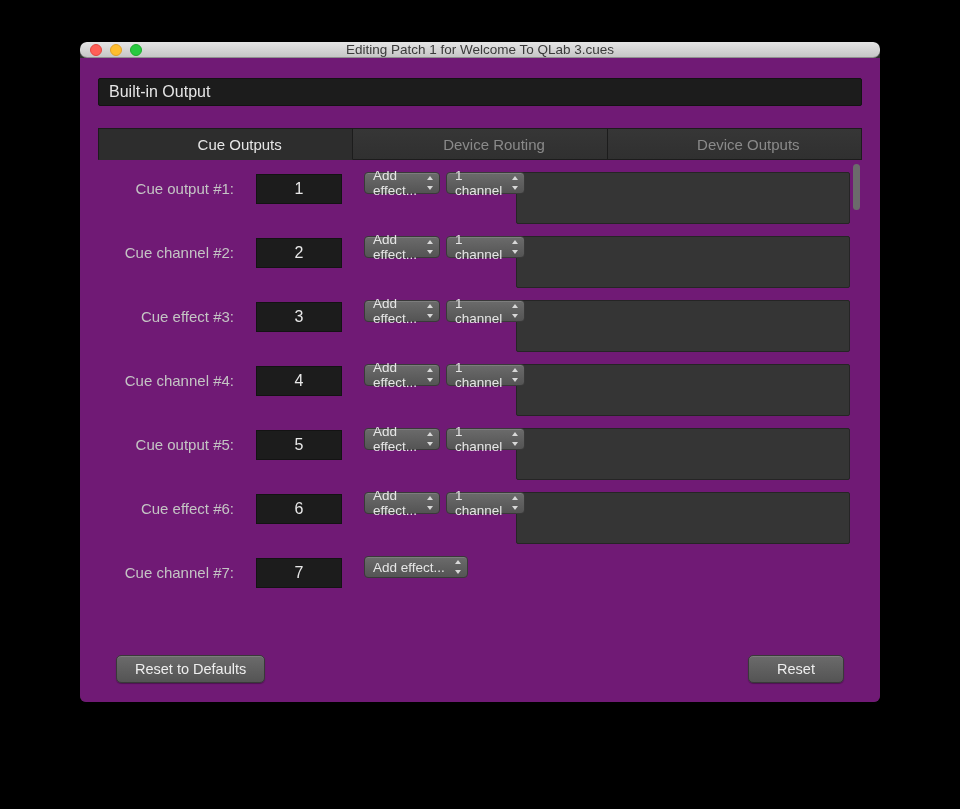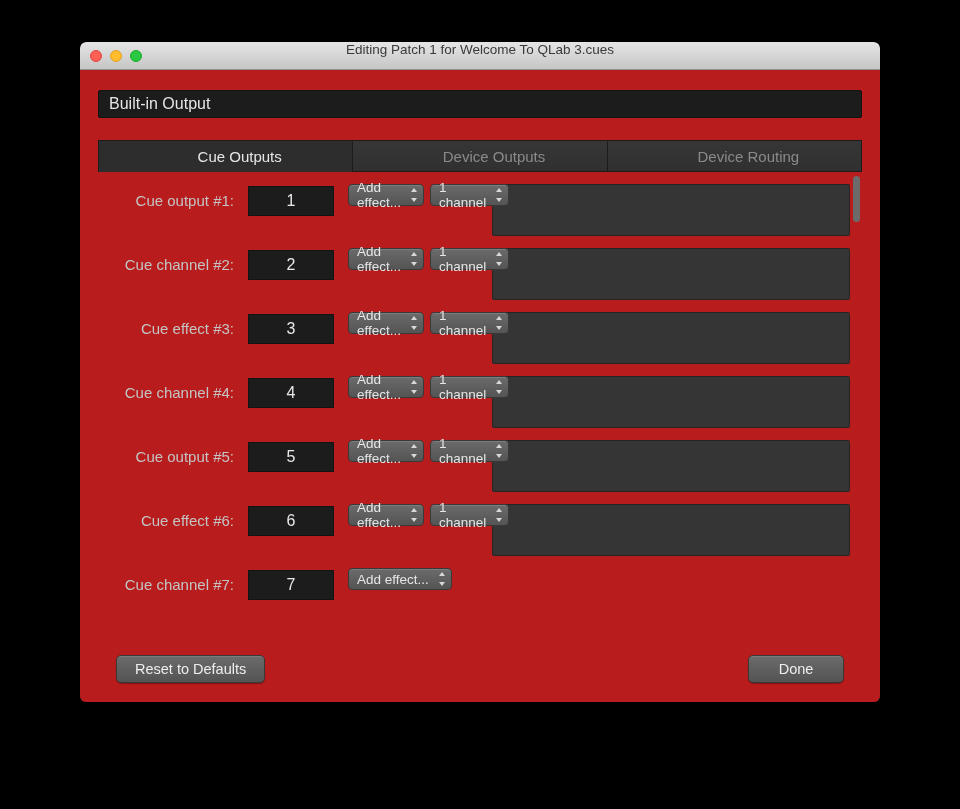--- a/index.html
+++ b/index.html
@@ -18,29 +18,30 @@
     width: 800px;
     height: 660px;
     background: #2d2d2d;
     border-radius: 6px;
     overflow: hidden;
     box-shadow: 0 20px 60px rgba(0,0,0,0.6);
     display: flex;
     flex-direction: column;
   }
   .titlebar {
-    height: 28px;
+    height: 16px;
     background: linear-gradient(to bottom, #e5e5e5, #c6c6c6);
     display: flex;
-    align-items: flex-start;
+    align-items: flex-end;
     position: relative;
     border-top-left-radius: 6px;
     border-top-right-radius: 6px;
     border-bottom: 1px solid #8f8f8f;
     flex-shrink: 0;
+    border-radius: 7px;
   }
   .traffic {
     display: flex;
     gap: 8px;
     padding-left: 10px;
     position: absolute;
     left: 0;
     top: 50%;
     transform: translateY(-50%);
   }
@@ -50,21 +51,21 @@
   .tl.zoom  { background: #28c940; border: 0.5px solid #1dac2c; }
   .title {
     flex: 1;
     text-align: center;
     font-size: 13.5px;
     color: #3a3a3a;
     font-weight: 500;
   }
   .body {
     flex: 1;
-    background: #b91c1c;
+    background: #701a75;
     padding: 20px 18px 0 18px;
     display: flex;
     flex-direction: column;
     overflow: hidden;
   }
   .device-name-box {
     background: #1c1c1c;
     border: 1px solid #131313;
     border-radius: 2px;
     padding: 4px 10px;
@@ -102,21 +103,21 @@
     border-top: none;
     margin-bottom: 10px;
   }
   .rows {
     padding-top: 6px;
   }
   .row {
     display: flex;
     align-items: flex-start;
     padding: 6px 12px 6px 18px;
-    gap: 14px;
+    gap: 22px;
   }
   .row-label {
     width: 118px;
     text-align: right;
     color: #c4c4c4;
     font-size: 15px;
     padding-top: 8px;
     flex-shrink: 0;
   }
   .row-num {
@@ -222,22 +223,22 @@
       <div class="tl zoom"></div>
     </div>
     <div class="title">Editing Patch 1 for Welcome To QLab 3.cues</div>
   </div>
 
   <div class="body">
     <div class="device-name-box">Built-in Output</div>
 
     <div class="tabs">
       <div class="tab active">Cue Outputs</div>
+      <div class="tab">Device Routing</div>
       <div class="tab">Device Outputs</div>
-      <div class="tab">Device Routing</div>
     </div>
 
     <div class="rows-wrap">
       <div class="rows">
 
         <div class="row">
           <div class="row-label">Cue output #1:</div>
           <div class="row-num">1</div>
           <div class="row-selects">
             <div class="sel">
@@ -342,16 +343,16 @@
               </div>
           </div>
         </div>
 
       </div>
       <div class="scroll-indicator"></div>
     </div>
 
     <div class="footer">
       <div class="btn">Reset to Defaults</div>
-      <div class="btn done">Done</div>
+      <div class="btn done">Reset</div>
     </div>
   </div>
 </div>
 
 </body></html>

